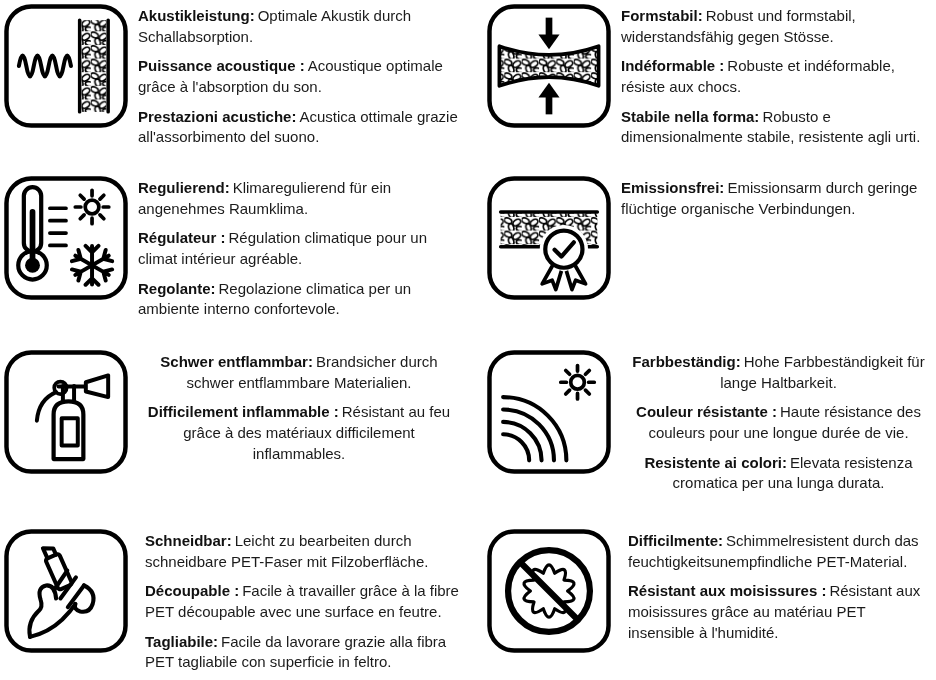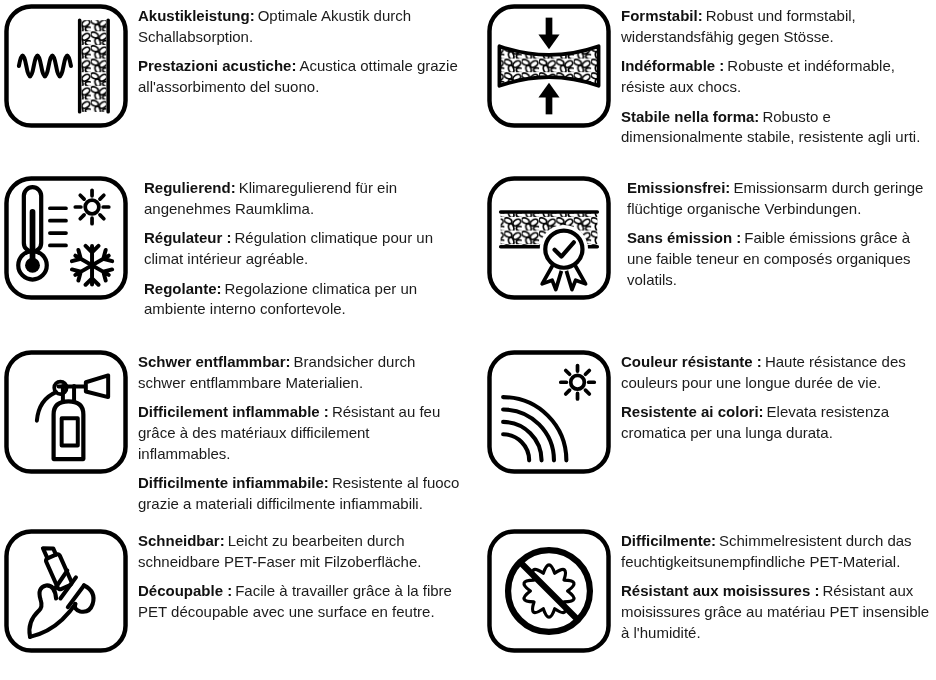--- a/index.html
+++ b/index.html
@@ -8,23 +8,23 @@
     font-family:"Liberation Sans","DejaVu Sans",sans-serif;
     overflow:hidden;
   }
   .grid{
     display:grid;
     grid-template-columns:468px 468px;
     grid-template-rows:170px 173px 173px 164px;
   }
   .tile{display:flex;align-items:flex-start;box-sizing:border-box;padding:4px 0 0 4px;}
   .tile:nth-child(even){padding-left:19px;}
-  .tile:nth-child(3),.tile:nth-child(4){padding-top:6px;gap:6px;}
-  .tile:nth-child(5),.tile:nth-child(6){padding-top:7px;}
-  .tile:nth-child(7),.tile:nth-child(8){padding-top:13px;}
+  .tile:nth-child(3),.tile:nth-child(4){padding-top:6px;}
+  .tile:nth-child(5),.tile:nth-child(6){padding-top:7px;text-align:center;}
+  .tile:nth-child(7),.tile:nth-child(8){padding-top:13px;gap:7px;}
   .icon-box{width:124px;height:124px;flex:0 0 auto;}
   .icon-box svg{width:100%;height:100%;display:block;}
   .text-col{margin-left:10px;width:322px;padding-top:2px;font-size:15px;line-height:1.38;}
   .text-col p{margin:0 0 9px 0;}
   .text-col b{font-weight:700;color:#111;margin-right:3px;}
   .hidden-defs{position:absolute;width:0;height:0;overflow:hidden;}
 </style>
 </head>
 <body>
 
@@ -136,20 +136,21 @@
 
 <main class="grid">
   <section class="tile">
     <div class="icon-box">
       <svg viewBox="0 0 100 100">
           <use href="#i-acoustic"></use>
         </svg>
     </div>
     <div class="text-col">
         <p><b>Akustikleistung:</b><span>Optimale Akustik durch Schallabsorption.</span></p>
+        <p><b>Puissance acoustique :</b><span>Acoustique optimale grâce à l'absorption du son.</span></p>
         <p><b>Prestazioni acustiche:</b><span>Acustica ottimale grazie all'assorbimento del suono.</span></p>
       </div>
   </section>
 
   <section class="tile">
     <div class="icon-box">
       <svg viewBox="0 0 100 100">
           <use href="#i-formstable"></use>
         </svg>
     </div>
@@ -174,58 +175,58 @@
   </section>
 
   <section class="tile">
     <div class="icon-box">
       <svg viewBox="0 0 100 100">
           <use href="#i-emission"></use>
         </svg>
     </div>
     <div class="text-col">
         <p><b>Emissionsfrei:</b><span>Emissionsarm durch geringe flüchtige organische Verbindungen.</span></p>
-        <p><b>Sans émission :</b><span>Faible émissions grâce à une faible teneur en composés organiques volatils.</span></p>
       </div>
   </section>
 
   <section class="tile">
     <div class="icon-box">
       <svg viewBox="0 0 100 100">
           <use href="#i-fire"></use>
         </svg>
     </div>
     <div class="text-col">
         <p><b>Schwer entflammbar:</b><span>Brandsicher durch schwer entflammbare Materialien.</span></p>
         <p><b>Difficilement inflammable :</b><span>Résistant au feu grâce à des matériaux difficilement inflammables.</span></p>
-        <p><b>Difficilmente infiammabile:</b><span>Resistente al fuoco grazie a materiali difficilmente infiammabili.</span></p>
       </div>
   </section>
 
   <section class="tile">
     <div class="icon-box">
       <svg viewBox="0 0 100 100">
           <use href="#i-color"></use>
         </svg>
     </div>
     <div class="text-col">
+        <p><b>Farbbeständig:</b><span>Hohe Farbbeständigkeit für lange Haltbarkeit.</span></p>
         <p><b>Couleur résistante :</b><span>Haute résistance des couleurs pour une longue durée de vie.</span></p>
         <p><b>Resistente ai colori:</b><span>Elevata resistenza cromatica per una lunga durata.</span></p>
       </div>
   </section>
 
   <section class="tile">
     <div class="icon-box">
       <svg viewBox="0 0 100 100">
           <use href="#i-cut"></use>
         </svg>
     </div>
     <div class="text-col">
         <p><b>Schneidbar:</b><span>Leicht zu bearbeiten durch schneidbare PET-Faser mit Filzoberfläche.</span></p>
         <p><b>Découpable :</b><span>Facile à travailler grâce à la fibre PET découpable avec une surface en feutre.</span></p>
+        <p><b>Tagliabile:</b><span>Facile da lavorare grazie alla fibra PET tagliabile con superficie in feltro.</span></p>
       </div>
   </section>
 
   <section class="tile">
     <div class="icon-box">
       <svg viewBox="0 0 100 100">
           <use href="#i-mold"></use>
         </svg>
     </div>
     <div class="text-col">

